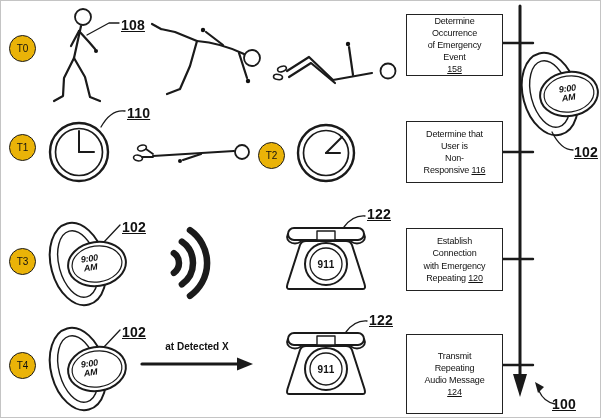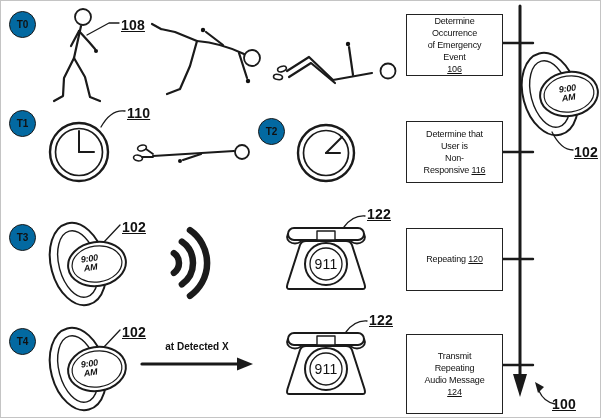--- a/index.html
+++ b/index.html
@@ -11,40 +11,40 @@
     box-sizing:border-box;
     font-family:"Liberation Sans", sans-serif;
     color:#111;
     overflow:hidden;
   }
   .art{position:absolute;left:0;top:0;width:601px;height:418px;}
   .tmark{
     position:absolute;width:27px;height:27px;
     border:1.6px solid #1a1a1a;border-radius:50%;
     display:flex;align-items:center;justify-content:center;
-    font-size:10px;font-weight:700;background:#0369a1;box-sizing:border-box;
+    font-size:10px;font-weight:400;background:#eab308;box-sizing:border-box;margin-top:24px;
   }
   .stepbox{
     position:absolute;left:405px;width:97px;
     border:1.4px solid #222;background:#fff;box-sizing:border-box;
     display:flex;flex-direction:column;align-items:center;justify-content:center;
     text-align:center;font-size:9px;line-height:1.35;letter-spacing:-0.15px;
     padding:16px;
   }
   .stepbox .pre{display:block;white-space:pre-line;}
   .stepbox u{text-underline-offset:1px;}
   .reflabel{position:absolute;font-size:14px;font-weight:600;letter-spacing:0.2px;text-decoration:underline;}
   .watchtime{
     position:absolute;transform:translate(-50%,-50%) rotate(-8deg);
     font-size:9px;font-style:italic;font-weight:600;text-align:center;line-height:1.05;
     letter-spacing:-0.2px;
   }
   .dial911{
     position:absolute;transform:translate(-50%,-50%);
-    font-size:14px;font-weight:400;letter-spacing:0.3px;
+    font-size:10px;font-weight:700;letter-spacing:0.3px;
   }
   .annotation{
     position:absolute;left:137px;top:327px;width:118px;
     text-align:center;font-size:10px;font-weight:700;line-height:1.25;
   }
 </style>
 </head>
 <body>
 
 <div class="fig">
@@ -169,27 +169,29 @@
 
   <div class="tmark" style="left:8px;top:10px;">T0</div>
   <div class="tmark" style="left:8px;top:109px;">T1</div>
   <div class="tmark" style="left:257px;top:117px;">T2</div>
   <div class="tmark" style="left:8px;top:223px;">T3</div>
   <div class="tmark" style="left:8px;top:327px;">T4</div>
 
   <div class="stepbox" style="top:13px;height:62px;">
     <span class="pre">Determine Occurrence
 of Emergency Event</span>
-    <span><span></span><u>106</u></span>
+    <span><span></span><u>158</u></span>
   </div>
   <div class="stepbox" style="top:120px;height:62px;">
     <span class="pre">Determine that User is</span>
     <span><span>Non-Responsive </span><u>116</u></span>
   </div>
   <div class="stepbox" style="top:227px;height:63px;">
+    <span class="pre">Establish Connection
+with Emergency</span>
     <span><span>Repeating </span><u>120</u></span>
   </div>
   <div class="stepbox" style="top:333px;height:80px;">
     <span class="pre">Transmit Repeating</span>
     <span><span>Audio Message </span><u>124</u></span>
   </div>
 
   <div class="reflabel" style="left:120px;top:16px;">108</div>
   <div class="reflabel" style="left:126px;top:104px;">110</div>
   <div class="reflabel" style="left:121px;top:218px;">102</div>

